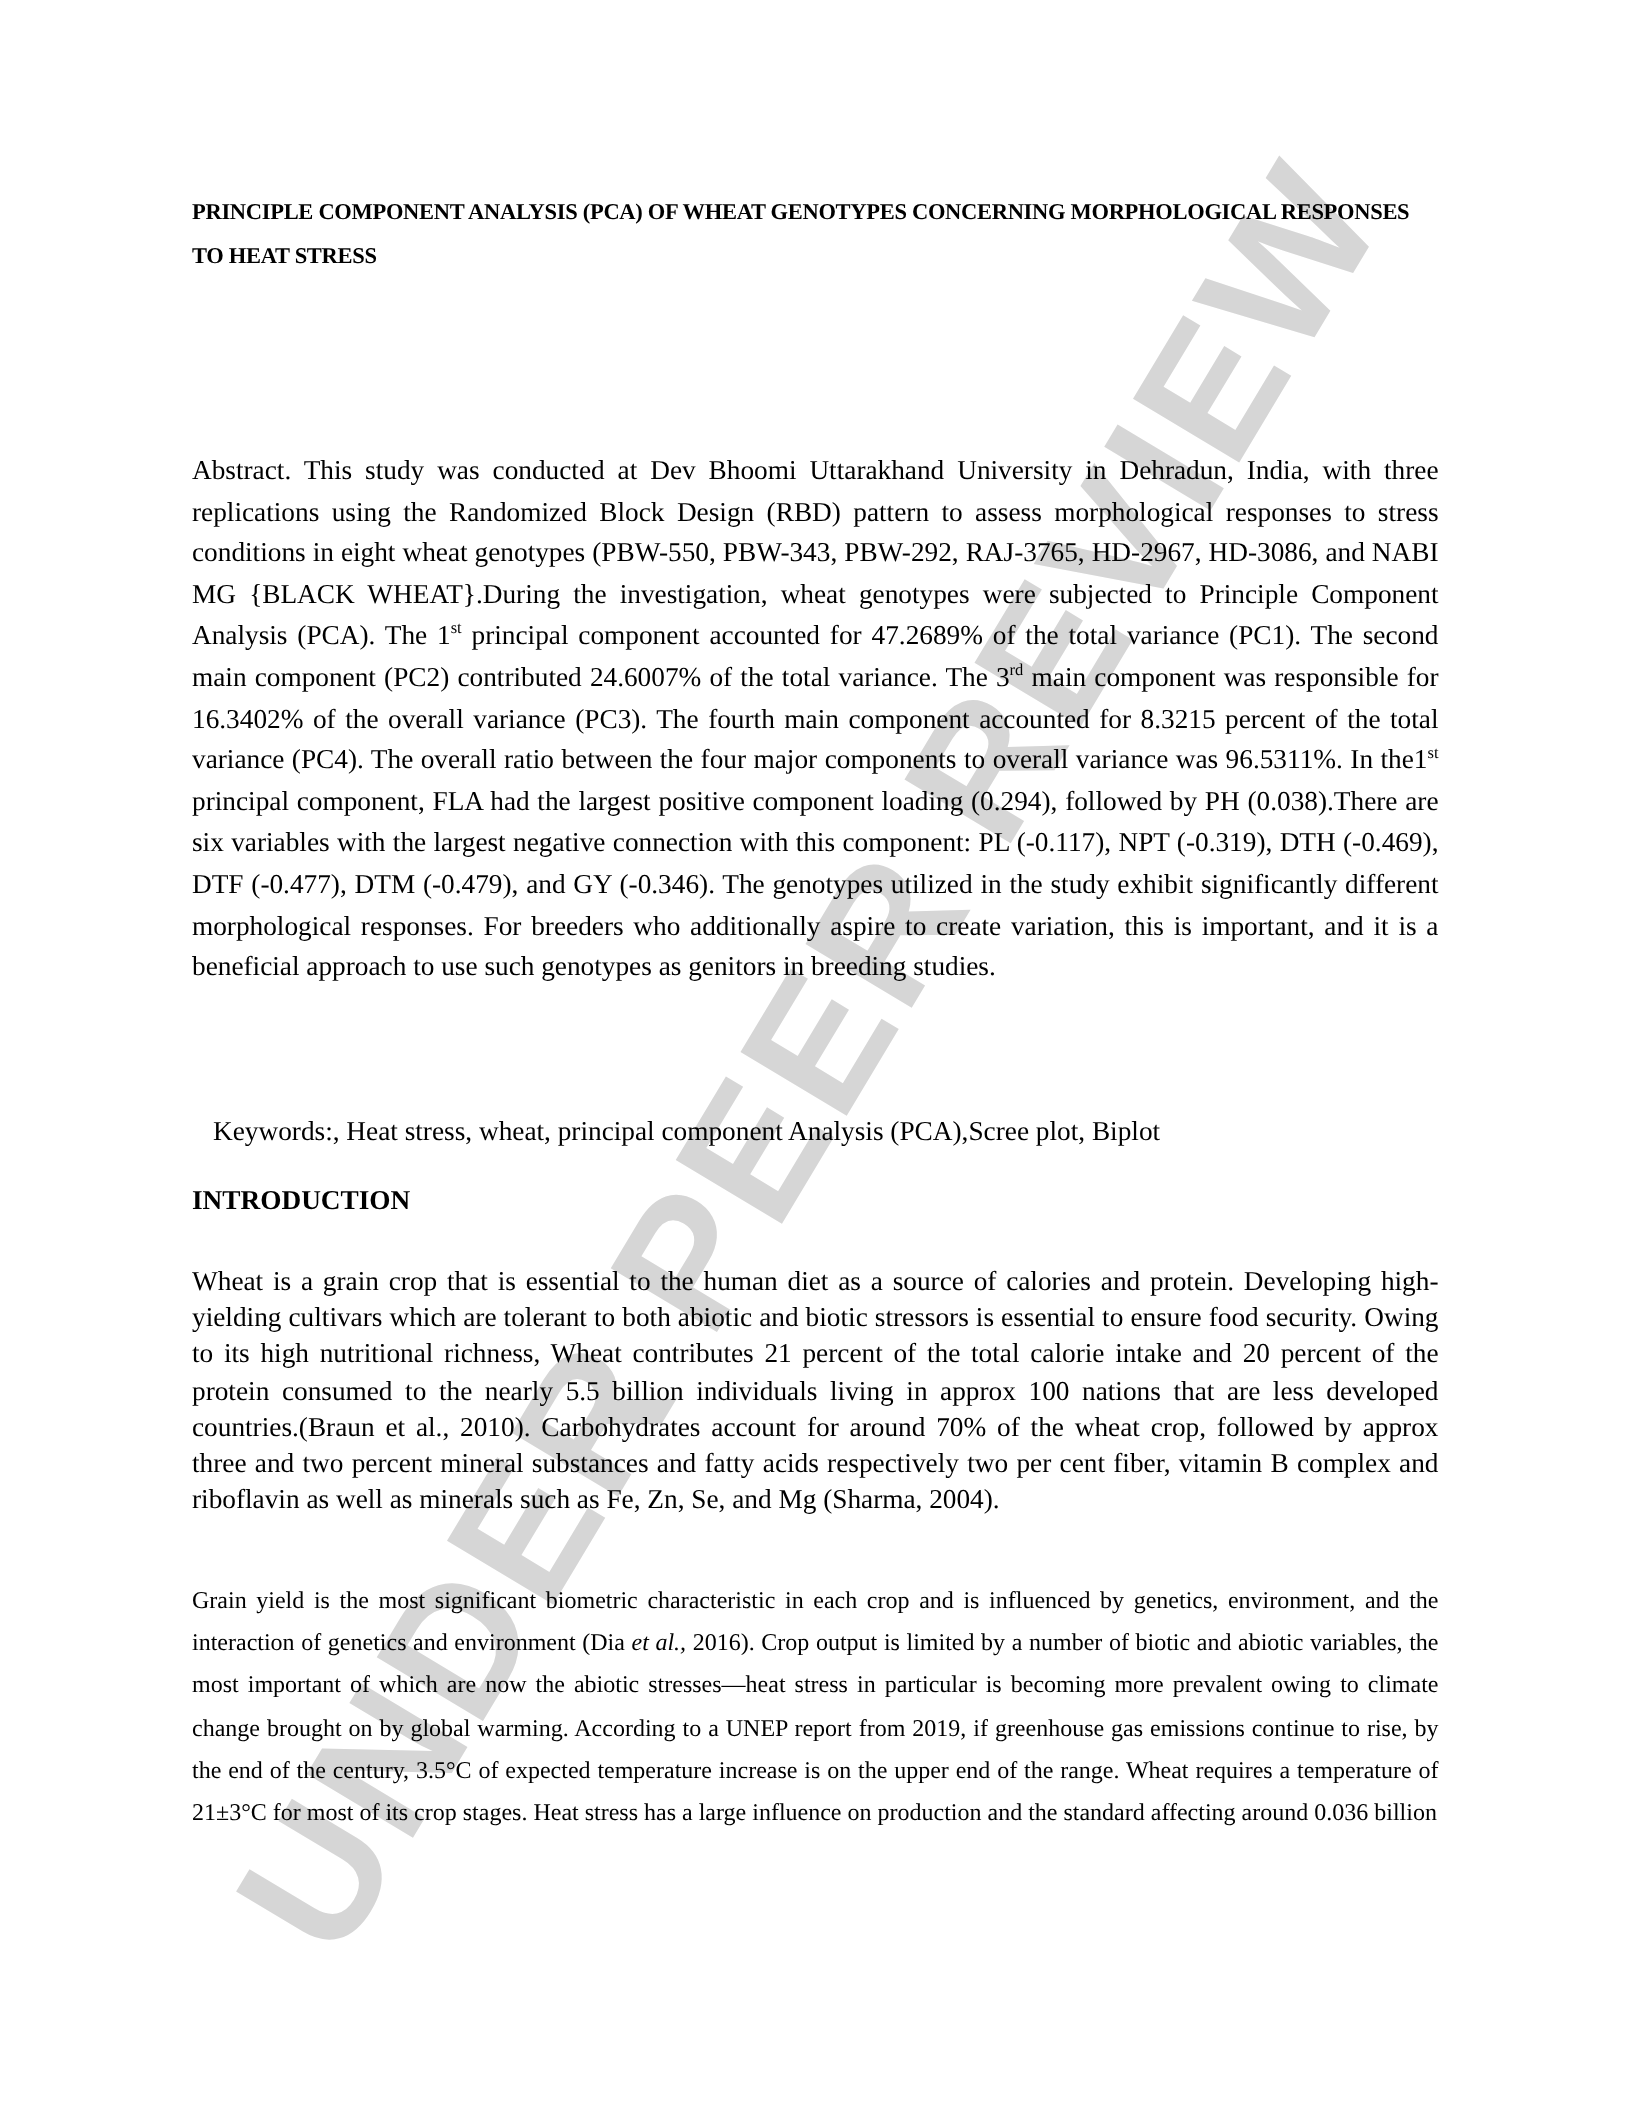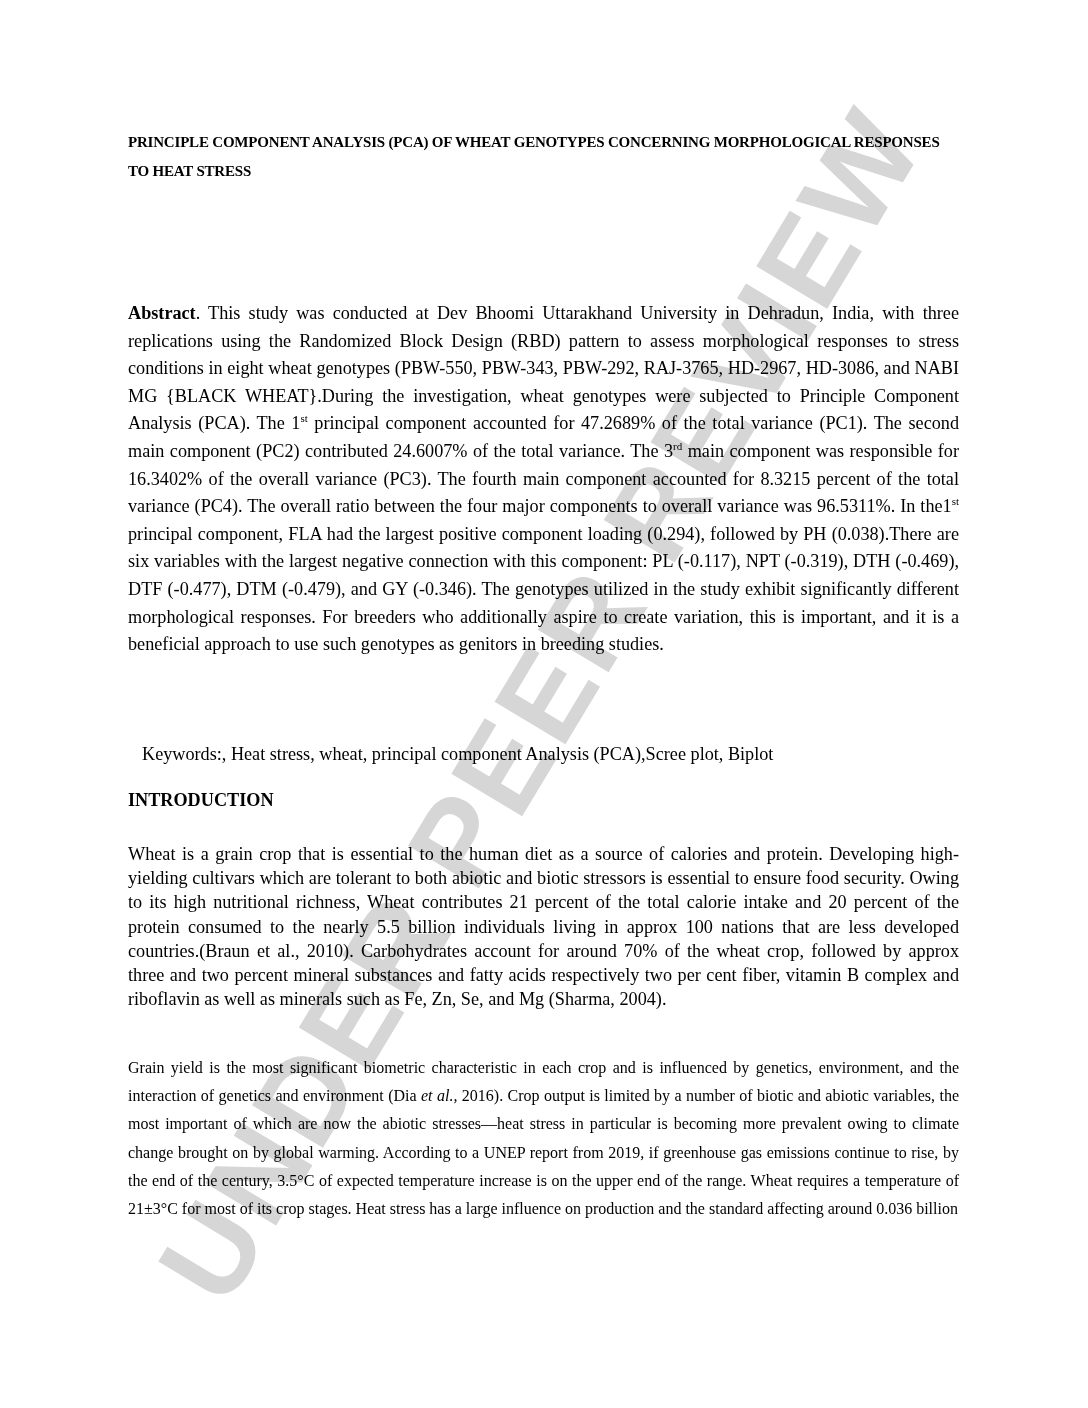--- a/index.html
+++ b/index.html
@@ -8,21 +8,21 @@
   .page { position: absolute; left: 128px; top: 0; width: 831px; }
   .watermark { position: absolute; left: 540px; top: 705px; width: 0; height: 0; z-index: 0; pointer-events: none; }
   .watermark span { position: absolute; left: 0; top: 0; transform: translate(-50%, -50%) rotate(-59deg);
       white-space: nowrap; font-family: "Liberation Sans", "DejaVu Sans", sans-serif; font-size: 120px;
       font-weight: bold; color: #d6d6d6; letter-spacing: 4px; transform-origin: center center; }
   .content { position: relative; z-index: 1; }
   h1.title { position: absolute; left: 0; top: 128px; margin: 0; width: 831px;
       font-size: 15px; line-height: 29px; font-weight: bold; letter-spacing: -0.2px; }
   .abstract { position: absolute; left: 0; top: 300px; width: 831px; margin: 0;
       font-size: 18.2px; line-height: 27.6px; text-align: justify; }
-  .abstract b { font-weight: bold; margin-top: 44px; }
+  .abstract b { font-weight: normal; margin-top: 44px; }
   sup { font-size: 11px; line-height: 0; vertical-align: 7px; }
   .keywords { position: absolute; left: 14px; top: 741px; margin: 0; font-size: 18.2px; line-height: 26px; }
   h2.intro { position: absolute; left: 0; top: 787px; margin: 0; font-size: 18.2px; font-weight: bold; line-height: 26px; }
   .p1 { position: absolute; left: 0; top: 842px; width: 831px; margin: 0;
       font-size: 18.2px; line-height: 24.2px; text-align: justify; }
   .p2 { position: absolute; left: 0; top: 1054px; width: 831px; margin: 0;
       font-size: 16px; line-height: 28.2px; text-align: justify; }
   .p2 i { font-style: italic; }
 </style>
 </head>

